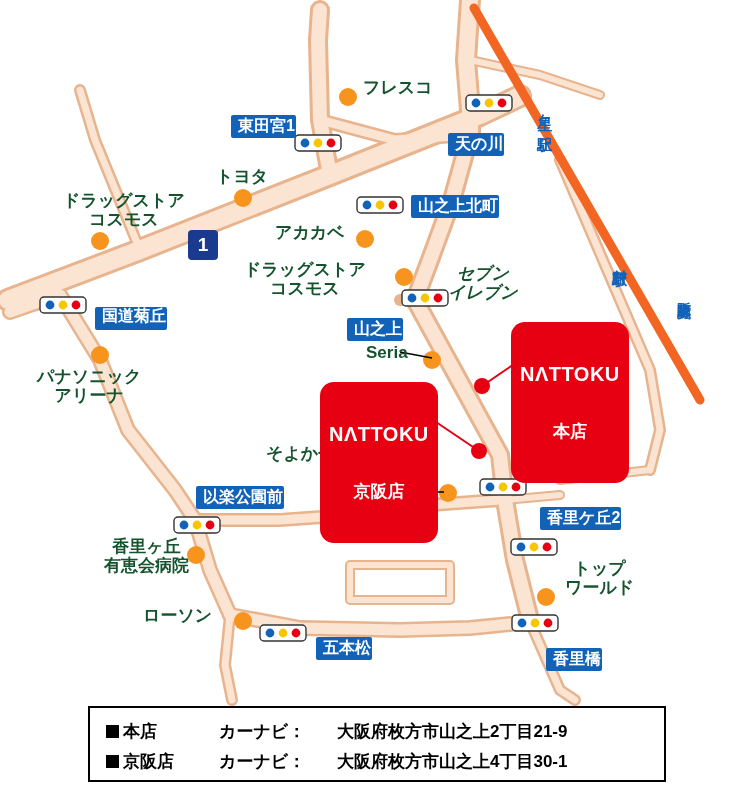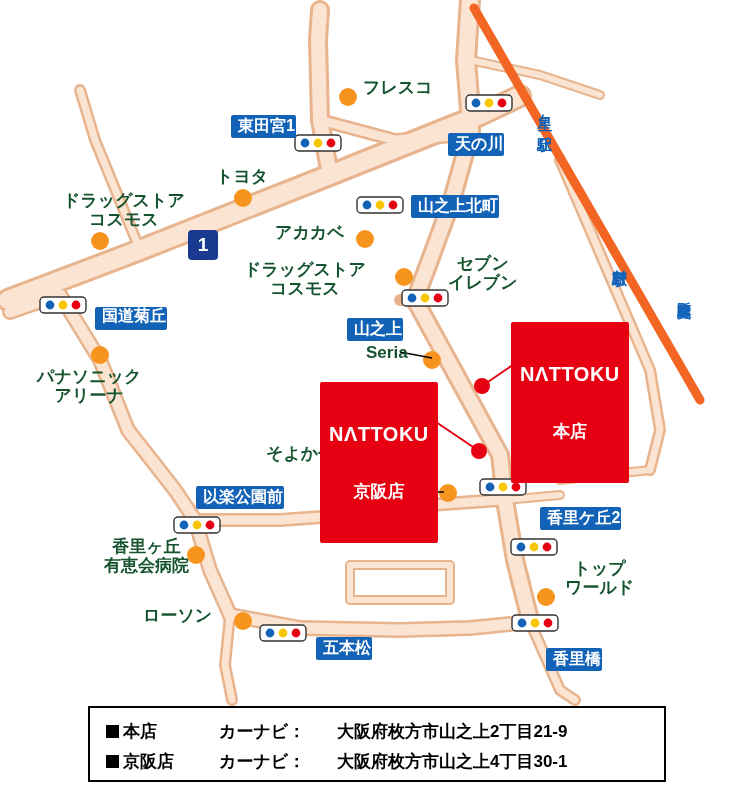--- a/index.html
+++ b/index.html
@@ -64,21 +64,21 @@
     font-size: 14px;
     font-weight: 700;
     writing-mode: vertical-rl;
     text-orientation: upright;
     letter-spacing: 1px;
   }
   
   .shop {
     background: #e60012;
     color: #ffffff;
-    border-radius: 2px;
+    border-radius: 14px;
     padding: 5px 9px 6px 9px;
     text-align: center;
   }
   .shop .brand {
     font-size: 20px;
     font-weight: 700;
     letter-spacing: 0.5px;
     display: block;
   }
   .shop .sub {
@@ -303,21 +303,21 @@
     </g>
   </svg>
 
   <div class="lbl place" style="left:363px; top:78px;">フレスコ</div>
   <div class="lbl place" style="left:216px; top:167px;">トヨタ</div>
   <div class="lbl place" style="left:63px; top:191px;">ドラッグストア
 コスモス</div>
   <div class="lbl place" style="left:275px; top:223px;">アカカベ</div>
   <div class="lbl place" style="left:244px; top:260px;">ドラッグストア
 コスモス</div>
-  <div class="lbl place" style="left:448px; top:254px;">セブン
+  <div class="lbl place" style="left:448px; top:264px;font-style:italic;">セブン
 イレブン</div>
   <div class="lbl place" style="left:366px; top:343px;">Seria</div>
   <div class="lbl place" style="left:37px; top:367px;">パナソニック
 アリーナ</div>
   <div class="lbl place" style="left:266px; top:444px;">そよかぜ動物病院</div>
   <div class="lbl place" style="left:345px; top:483px;">山田神社</div>
   <div class="lbl place" style="left:104px; top:537px;">香里ヶ丘
 有恵会病院</div>
   <div class="lbl place" style="left:565px; top:559px;">トップ
 ワールド</div>

